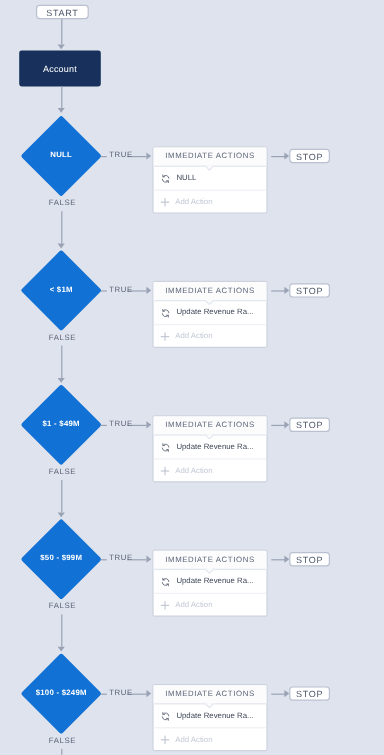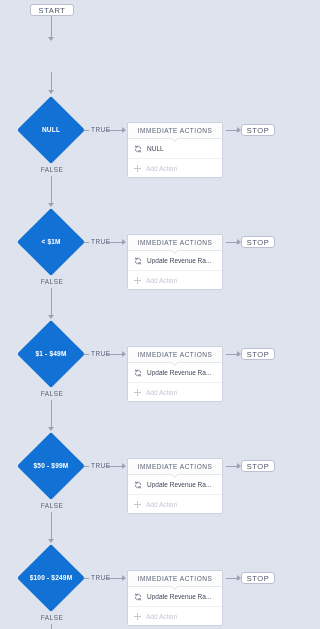--- a/index.html
+++ b/index.html
@@ -229,20 +229,23 @@
 </head>
 <body>
 
 <div id="canvas">
 
   <div class="terminal start-pill">START</div>
 
   <div class="vline" style="top:16px; height:21px;"></div>
   <div class="varrow" style="top:37px;"></div>
 
+  <div class="object-box">
+    <span>Account</span>
+  </div>
 
   <div class="vline" style="top:72px; height:18px;"></div>
   <div class="varrow" style="top:90px;"></div>
 
   <div id="rules-layer">
       <div class="diamond" style="left: 27px; top: 106px;"></div>
       <div class="diamond-label" style="left: 9px; top: 126px;">NULL</div>
       <div class="hline" style="left: 83.9411px; top: 130px; width: 38.0589px;"></div>
       <div class="harrow" style="left: 122px; top: 127px;"></div>
       <div style="position: absolute; background: rgb(223, 227, 237); left: 89px; width: 17px; height: 8px; top: 126px;"></div>

